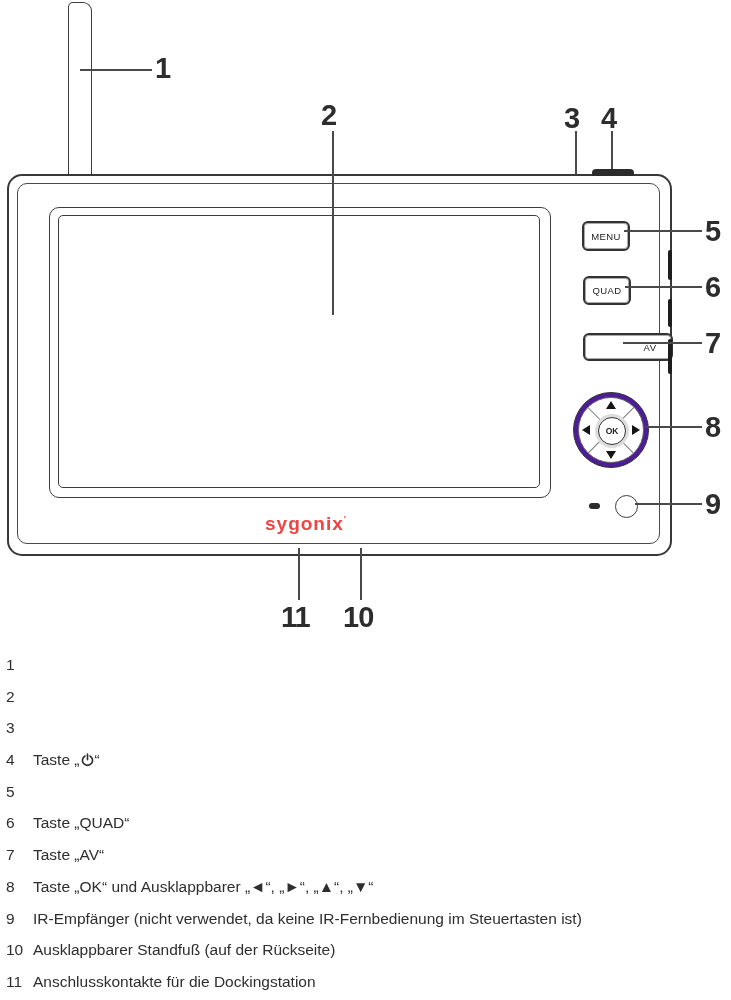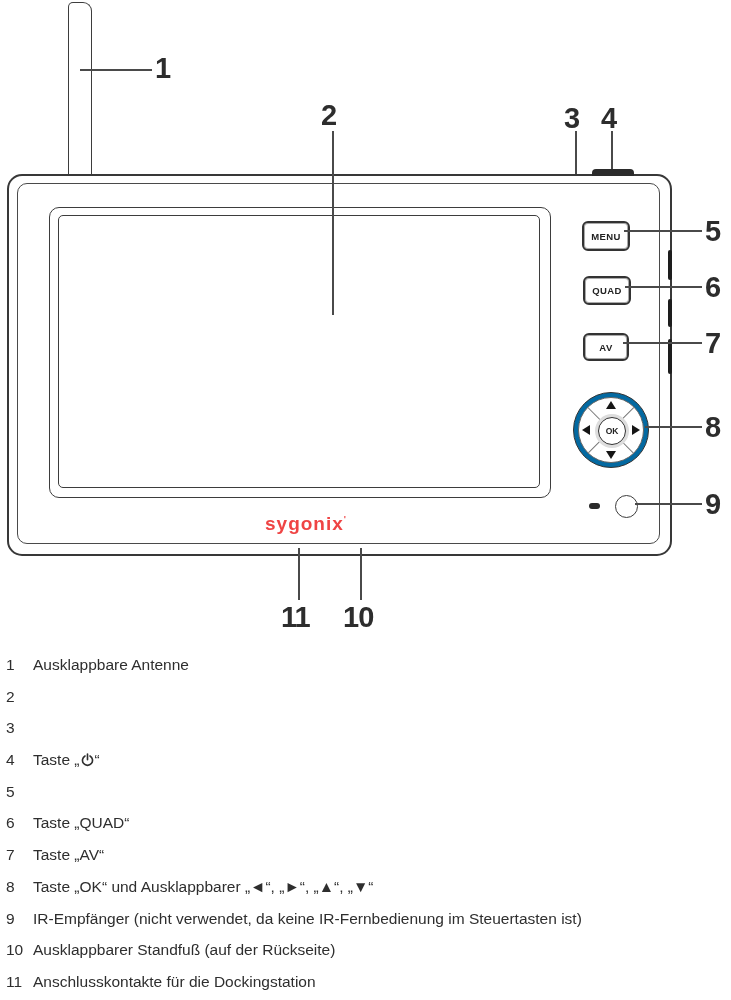--- a/index.html
+++ b/index.html
@@ -30,29 +30,29 @@
     border:1.6px solid #3d3d3d; border-radius:10px;
   }
   .screen-inner {
     position:absolute; left:8px; top:7px; width:480px; height:271px;
     border:1.6px solid #3d3d3d; border-radius:5px; background:#fff;
   }
   .hw-btn {
     position:absolute; border:2px solid #333; border-radius:6px; background:#fff;
     box-shadow: inset 0 0 0 1px #aaa;
     display:flex; align-items:center; justify-content:center;
-    font-size:9.5px; font-weight:bold; color:#222; letter-spacing:0.4px;
+    font-size:9.5px; font-weight:normal; color:#222; letter-spacing:0.4px;
   }
   .btn-menu { left:573px; top:45px; width:44px; height:26px; }
   .btn-quad { left:574px; top:100px; width:44px; height:25px; }
-  .btn-av   { left:574px; top:157px; width:42px; height:24px; }
+  .btn-av   { left:574px; top:157px; width:42px; height:24px;padding-left:44px; }
   
   .dpad {
     position:absolute; left:564px; top:216px; width:74px; height:74px;
-    border-radius:50%; border:1.6px solid #333; background:#0369a1;
+    border-radius:50%; border:1.6px solid #333; background:#4c1d95;
   }
   .dpad-inner {
     position:absolute; left:4px; top:4px; width:64px; height:64px;
     border-radius:50%; border:1px solid #666; background:#fff; overflow:hidden;
   }
   .diag { position:absolute; left:-20%; top:50%; width:140%; height:1.2px; background:#777; }
   .d1 { transform:rotate(45deg); } .d2 { transform:rotate(-45deg); }
   .dpad-ok {
     position:absolute; left:50%; top:50%; width:26px; height:26px; margin:-13px 0 0 -13px;
     border-radius:50%; border:1.6px solid #333; background:#fff;
@@ -157,21 +157,20 @@
   <div class="callout" style="left:705px; top:273px;">6</div>
   <div class="callout" style="left:705px; top:329px;">7</div>
   <div class="callout" style="left:705px; top:413px;">8</div>
   <div class="callout" style="left:705px; top:490px;">9</div>
   <div class="callout" style="left:343px; top:603px;">10</div>
   <div class="callout" style="left:281px; top:603px;">11</div>
 
   <div class="legend">
     <div class="legend-row">
       <span class="legend-num">1</span>
-      <span class="legend-text">Ausklappbare Antenne</span>
     </div>
     <div class="legend-row">
       <span class="legend-num">2</span>
     </div>
     <div class="legend-row">
       <span class="legend-num">3</span>
     </div>
     <div class="legend-row">
       <span class="legend-num">4</span>
       <span class="legend-text"><span>Taste „</span><svg class="pwr-icon" width="15" height="16" viewBox="0 0 24 24" fill="none" stroke="#2e2e2e" stroke-width="2.6" stroke-linecap="round">

